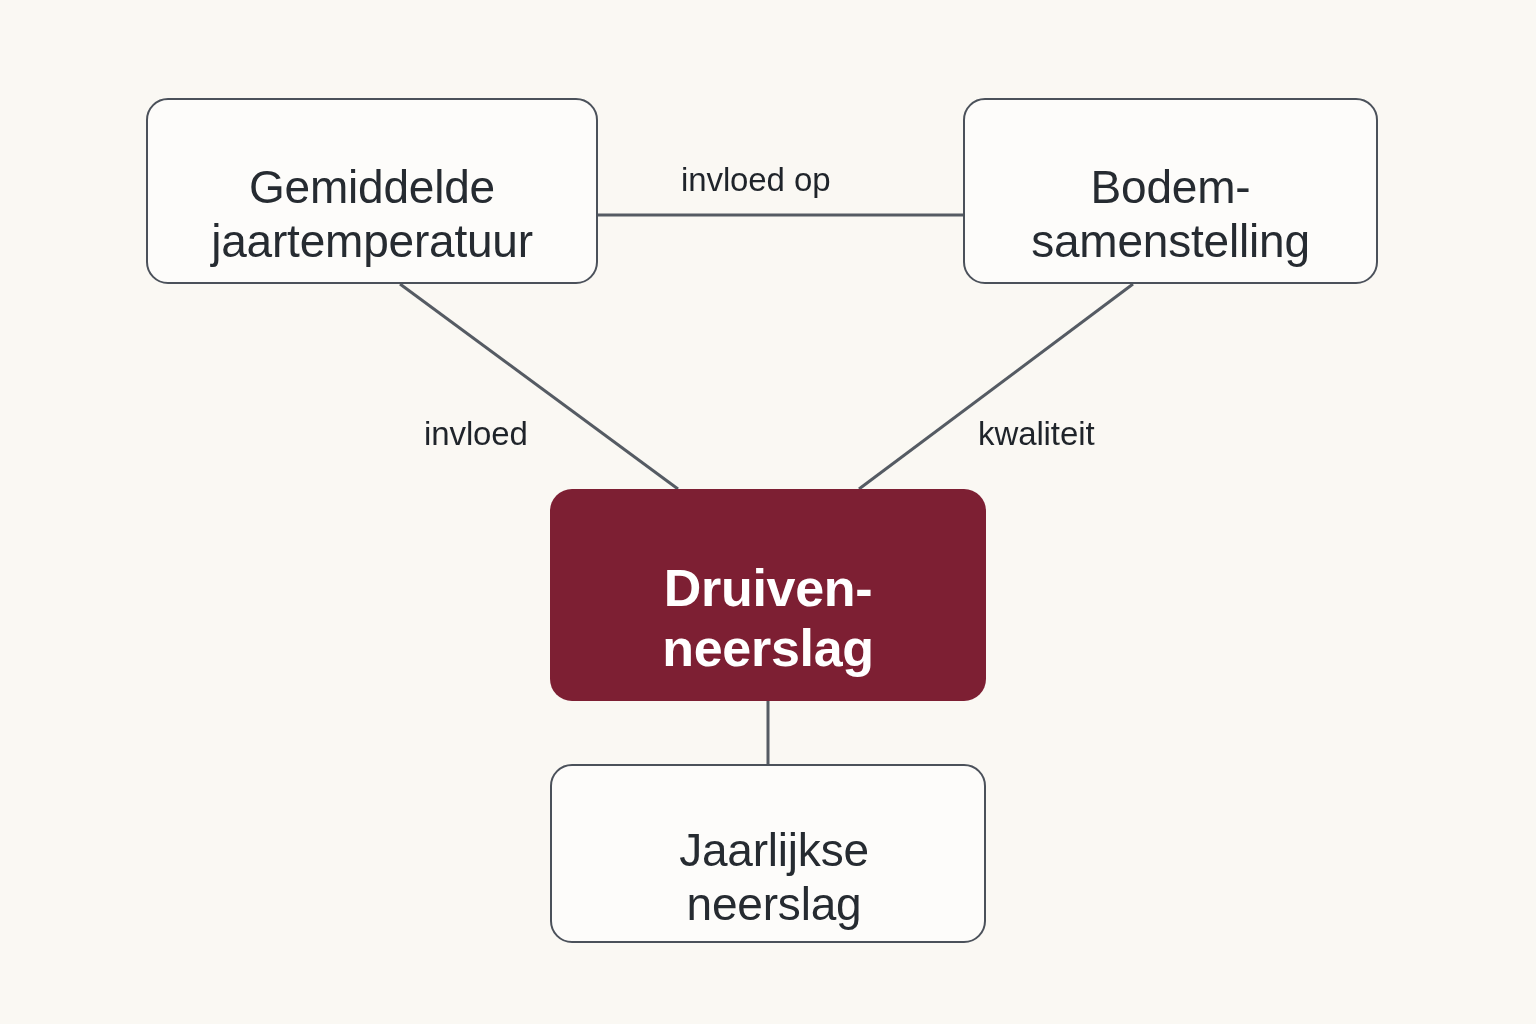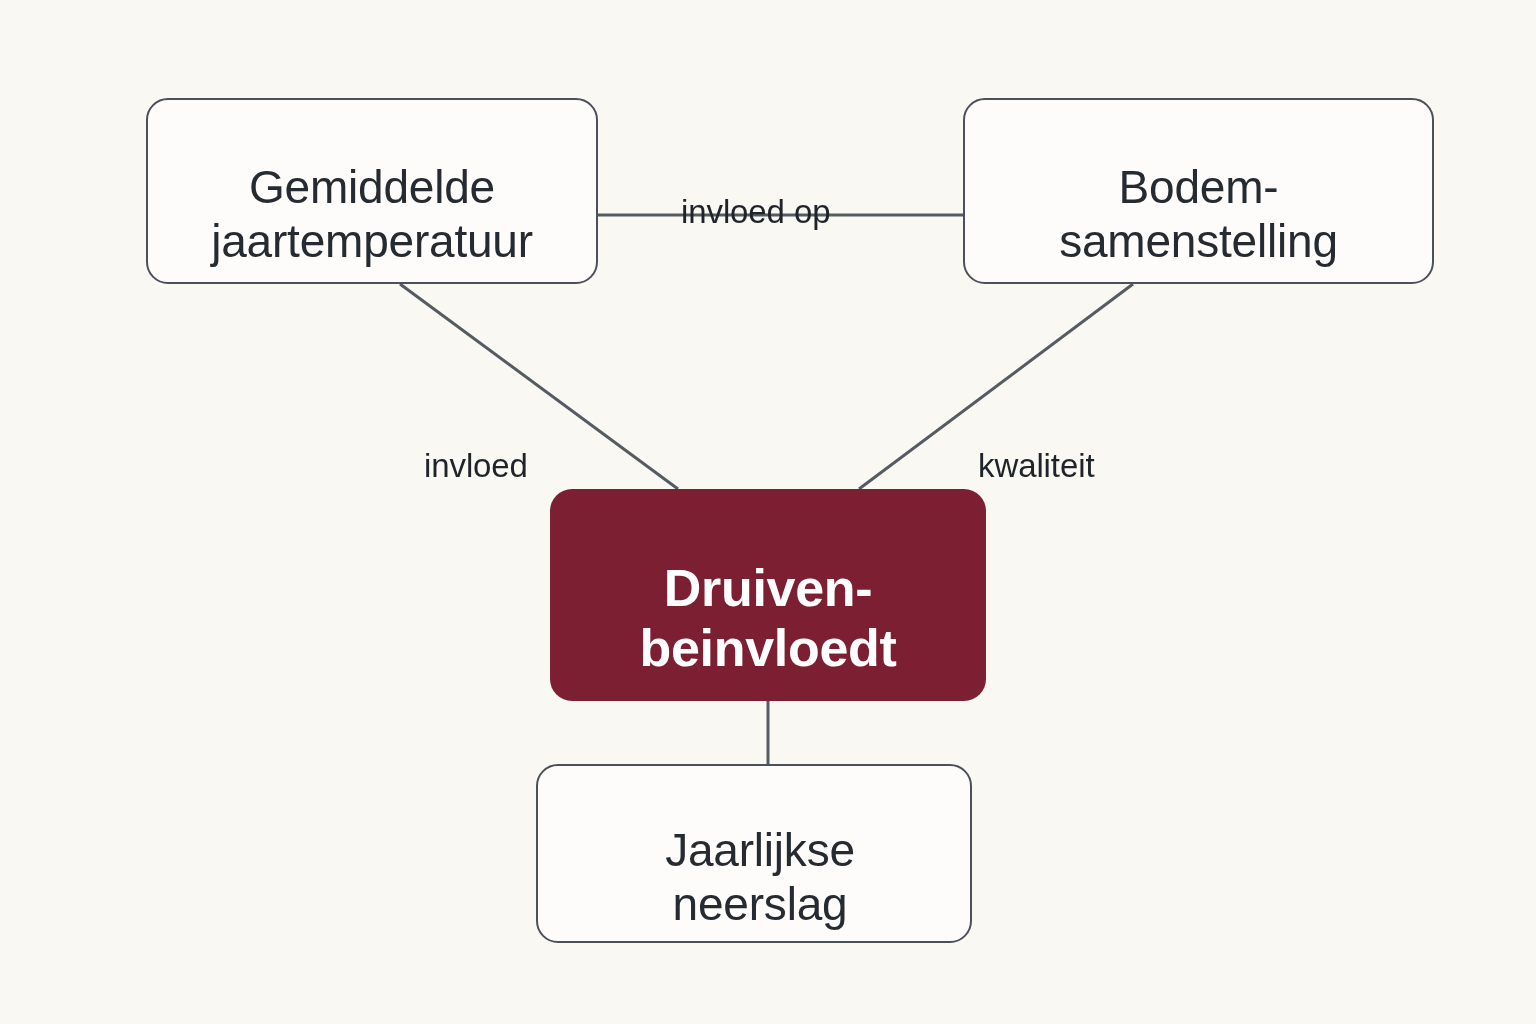--- a/index.html
+++ b/index.html
@@ -55,34 +55,33 @@
   }
   .node-label {
     display: block;
     white-space: pre-line;
     padding: 0 14px;
     margin-top: 48px;
   }
 
   
   #node-temperature { left: 146px;  top: 98px;  width: 452px; height: 186px; }
-  #node-soil        { left: 963px;  top: 98px;  width: 471px; height: 186px; }
+  #node-soil        { left: 963px;  top: 98px;  width: 415px; height: 186px; }
   #node-quality     { left: 550px;  top: 489px; width: 436px; height: 212px; }
-  #node-rain        { left: 536px;  top: 764px; width: 436px; height: 179px; padding-left: 12px; }
+  #node-rain        { left: 550px;  top: 764px; width: 436px; height: 179px; padding-left: 12px; }
 
   .edge-label {
     position: absolute;
     color: #1f242a;
     font-size: 33px;
     font-weight: 400;
     letter-spacing: -0.1px;
     white-space: nowrap;
     z-index: 3;
     background: transparent;
-    margin-top: 32px;
   }
   #edge-label-invloed-op { left: 681px; top: 161px; }
   #edge-label-bepaalt    { left: 424px; top: 415px; }
   #edge-label-beinvloedt { left: 978px; top: 415px; }
 </style>
 </head>
 <body>
 
 <div id="canvas">
 
@@ -98,21 +97,21 @@
 jaartemperatuur</span>
   </div>
 
   <div class="node node-plain" id="node-soil">
     <span class="node-label">Bodem-
 samenstelling</span>
   </div>
 
   <div class="node node-accent" id="node-quality">
     <span class="node-label">Druiven-
-beinvloedt</span>
+neerslag</span>
   </div>
 
   <div class="node node-plain" id="node-rain">
     <span class="node-label">Jaarlijkse
 neerslag</span>
   </div>
 
   <div class="edge-label" id="edge-label-invloed-op">invloed op</div>
 
   <div class="edge-label" id="edge-label-bepaalt">invloed</div>

